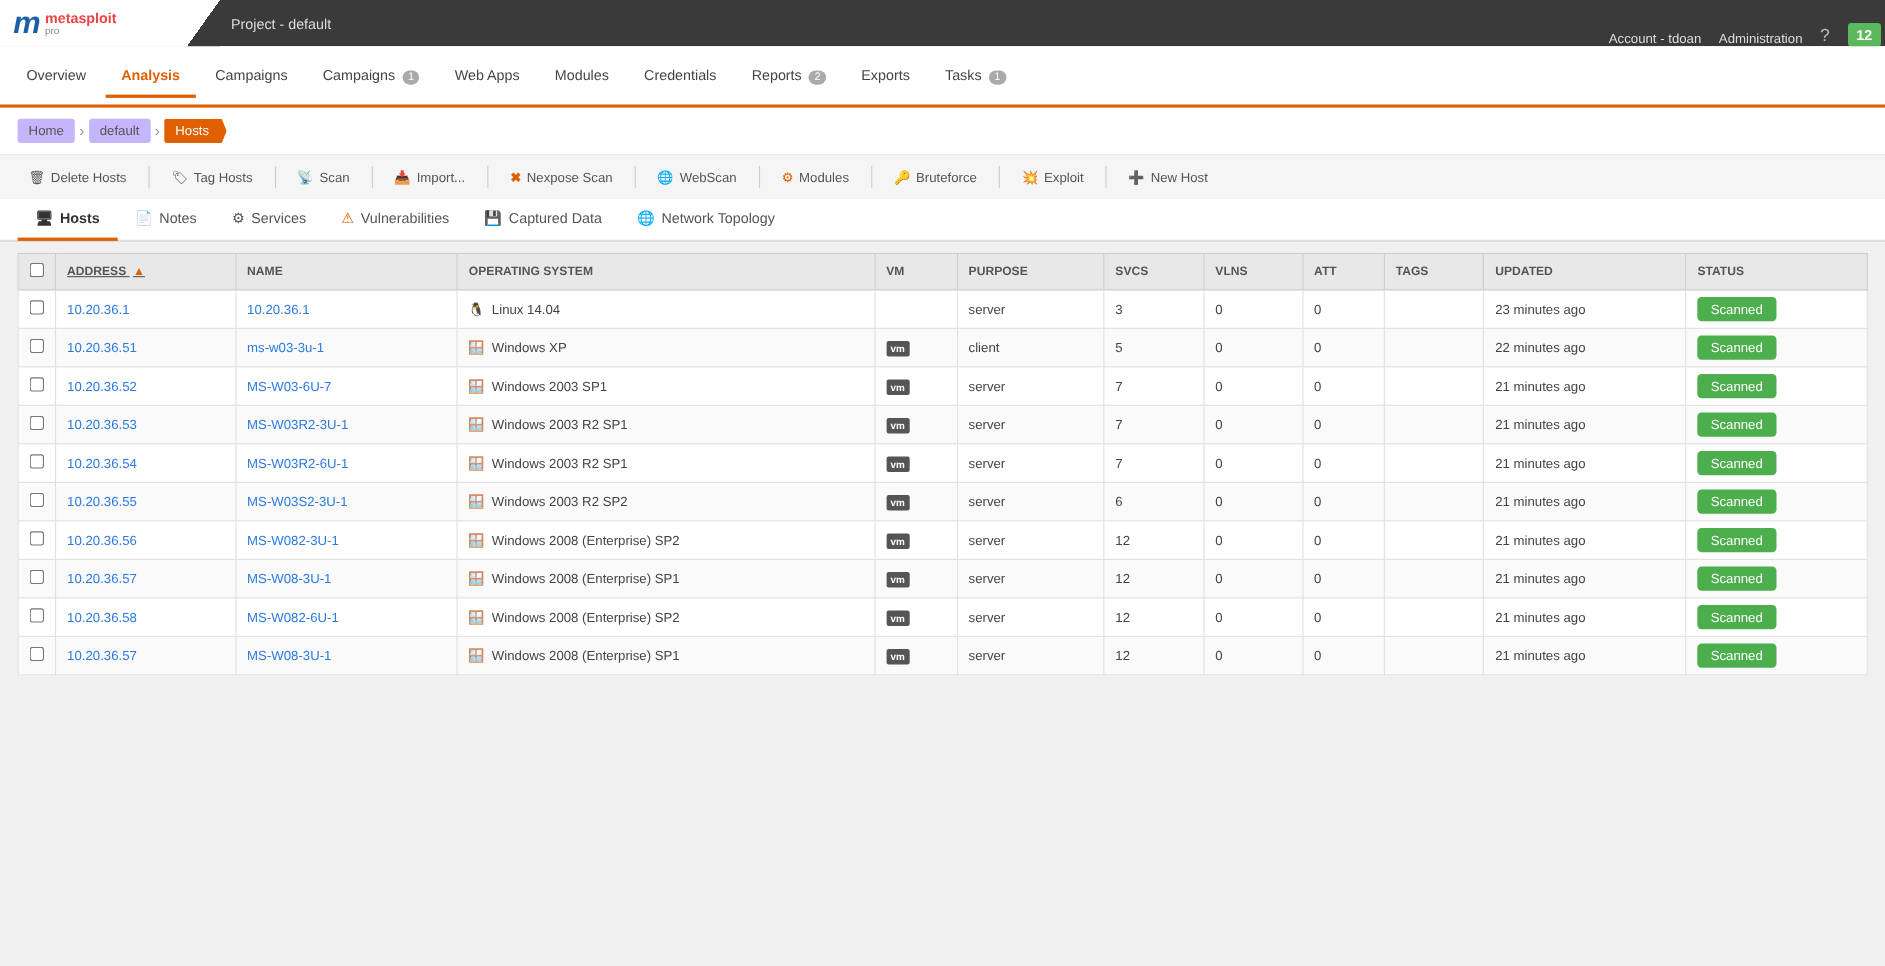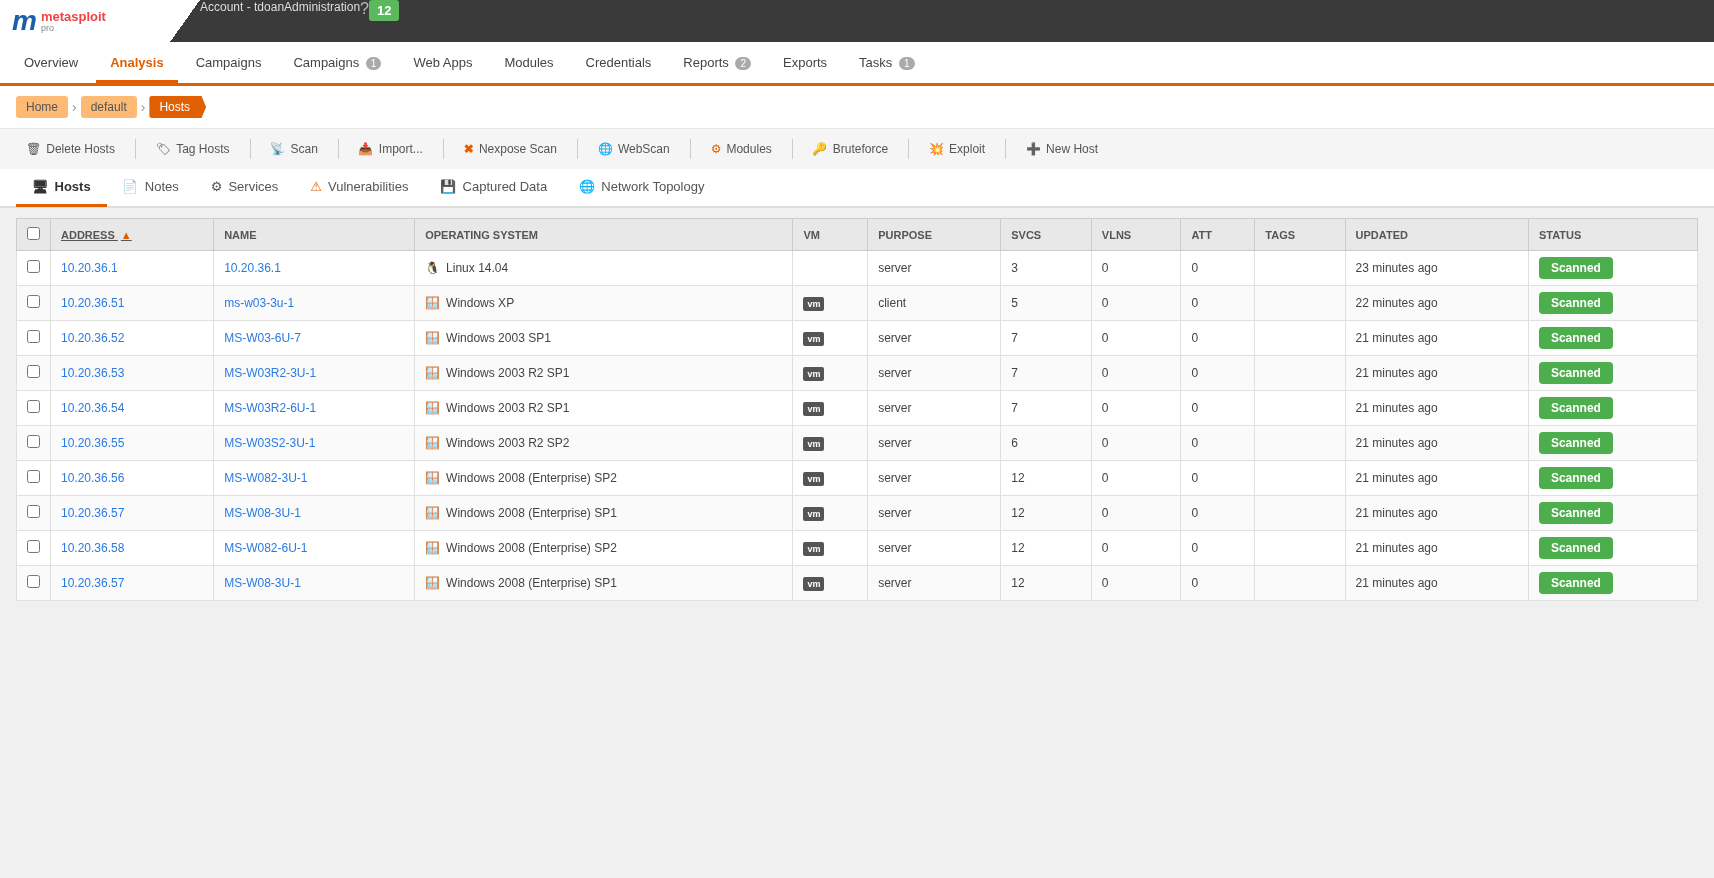--- a/index.html
+++ b/index.html
@@ -5,21 +5,21 @@
     * { box-sizing: border-box; margin: 0; padding: 0; }
     body { font-family: Arial, sans-serif; font-size: 13px; background: #f0f0f0; color: #333; }
 
     
     .nav-bar {
       background: white;
       border-bottom: 3px solid #e05f00;
       display: flex;
       align-items: center;
       padding: 0 10px;
-      height: 44px;
+      height: 56px;
       gap: 4px;
     }
     .nav-item {
       padding: 10px 14px;
       font-size: 13px;
       color: #444;
       cursor: pointer;
       border-bottom: 3px solid transparent;
       margin-bottom: -3px;
       text-decoration: none;
@@ -44,21 +44,21 @@
     .breadcrumb {
       display: flex;
       align-items: center;
       padding: 10px 16px;
       gap: 4px;
     }
     .breadcrumb-item {
       font-size: 12px;
       color: #555;
       padding: 4px 10px;
-      background: #fdba74;
+      background: #c4b5fd;
       border-radius: 3px;
       cursor: pointer;
     }
     .breadcrumb-item.active {
       background: #e05f00;
       color: white;
       clip-path: polygon(0 0, 90% 0, 100% 50%, 90% 100%, 0 100%);
       padding-right: 20px;
     }
     .breadcrumb-arrow { color: #999; font-size: 14px; }
@@ -173,21 +173,21 @@
     }
     .hosts-table tr:nth-child(even) td { background: #fafafa; }
     .host-link { color: #2a7ae2; text-decoration: none; cursor: pointer; }
     .scanned-btn {
       background: #4cae4c;
       color: white;
       border: none;
       padding: 4px 12px;
       border-radius: 4px;
       font-size: 12px;
-      font-weight: bold;
+      font-weight: normal;
       cursor: pointer;
       white-space: nowrap;
       display: block;
       text-align: left;
     }
     .vm-badge {
       background: #555;
       color: white;
       font-size: 9px;
       font-weight: bold;
@@ -221,22 +221,25 @@
   <div class="logo-wrapper" style="background:white; min-width:170px;">
     <span style="font-size:28px; font-weight:900; color:#1a5fa8; font-style:italic; margin-right:4px;">m</span>
     <div>
       <div style="font-size:13px; font-weight:bold; color:#ef4444; line-height:1.2;">metasploit</div>
       <div style="font-size:9px; color:#888; line-height:1;">pro</div>
     </div>
   </div>
 
   <div style="width:30px; background: linear-gradient(to right bottom, white 50%, #3a3a3a 50%);"></div>
 
-
-  <div style="display:flex; align-items:flex-start; padding-right:16px;">
+  <div style="flex:1; display:flex; align-items:center; padding-left:10px;">
+    <span style="color:#ddd; font-size:13px; cursor:pointer;">Project - default</span>
+  </div>
+
+  <div style="display:flex; align-items:flex-end; gap:16px; padding-right:4px;">
     <span style="color:#ddd; font-size:12px; cursor:pointer;">Account - tdoan</span>
     <span style="color:#ddd; font-size:12px; cursor:pointer;">Administration</span>
     <span style="color:#bbb; font-size:16px; cursor:pointer;">?</span>
     <span style="background:#5cb85c; color:white; font-size:13px; font-weight:bold; padding:3px 8px; border-radius:3px; cursor:pointer;">12</span>
   </div>
 </div>
 
 <div class="nav-bar">
   <a class="nav-item">Overview</a>
   <a class="nav-item active">Analysis</a>

